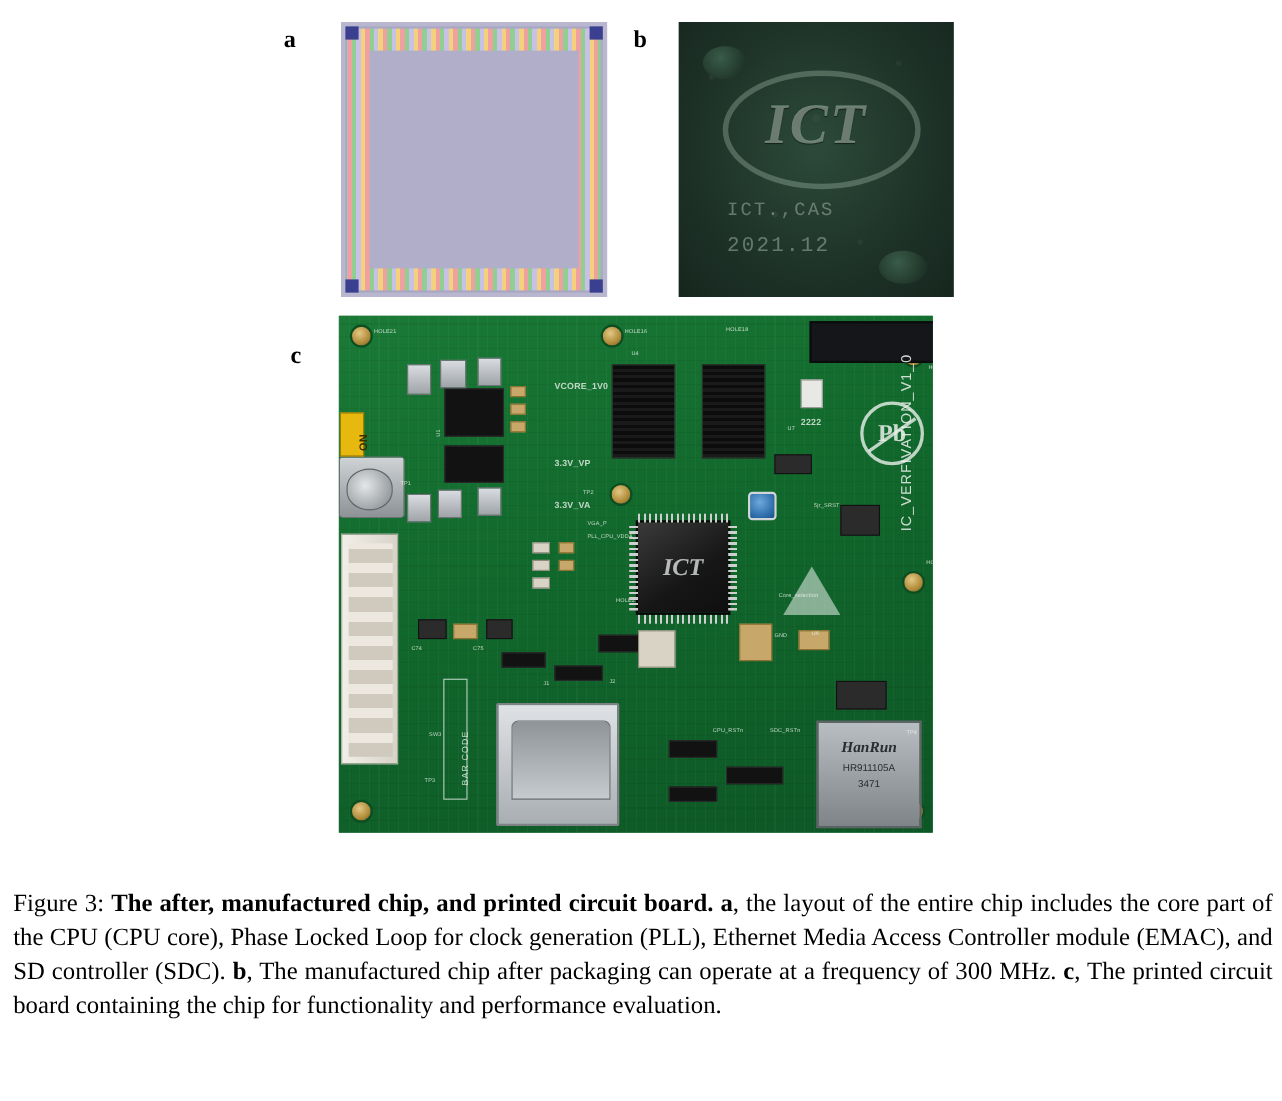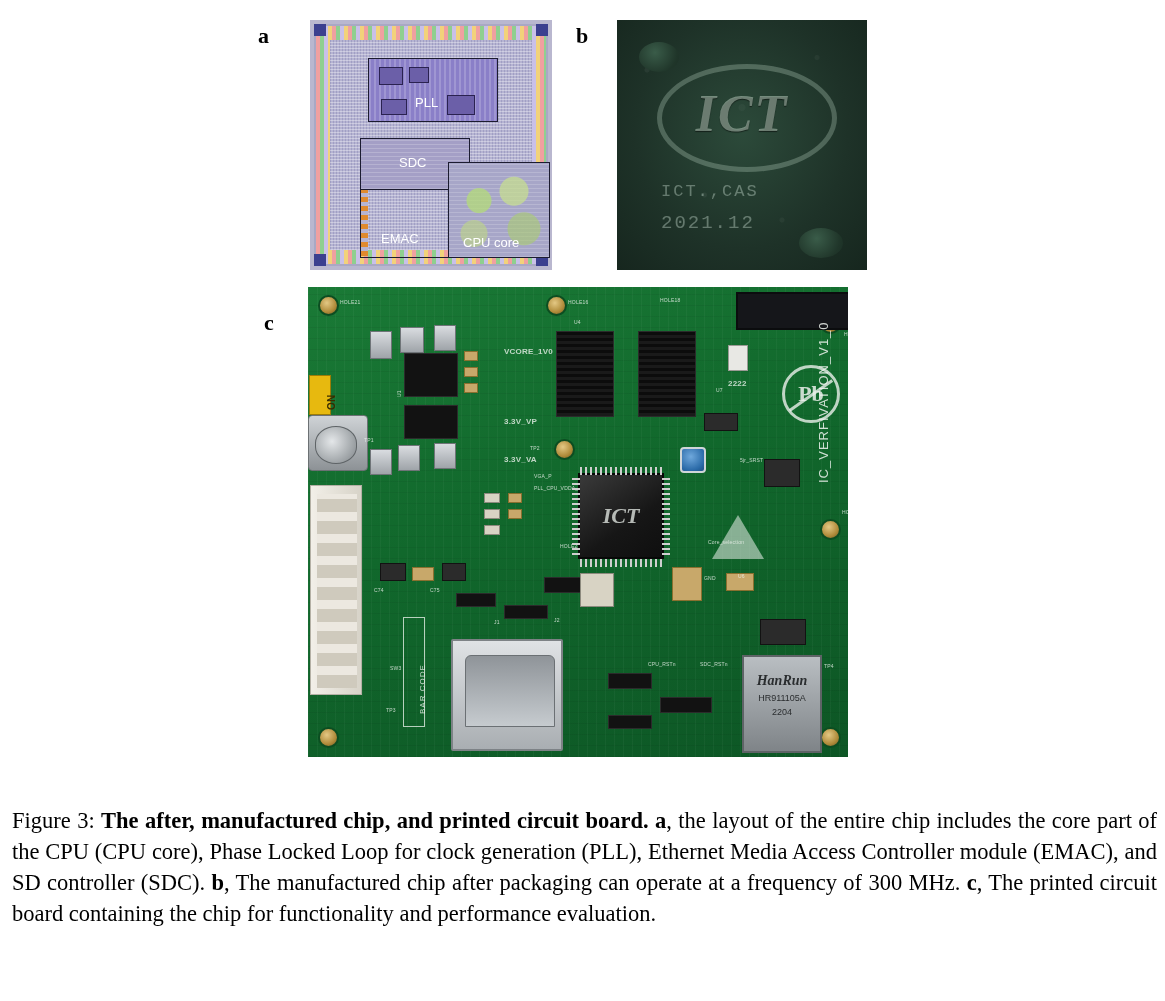--- a/index.html
+++ b/index.html
@@ -337,21 +337,21 @@
   }
   #pcb-sd-slot-inner {
     position: absolute;
     left: 12px; top: 14px; width: 88px; height: 70px;
     background: linear-gradient(180deg,#8f9499,#c6cbcf);
     border: 1px solid #6b7074;
     border-radius: 6px 6px 0 0;
   }
   #pcb-rj45 {
     position: absolute;
-    left: 434px; top: 368px; width: 80px; height: 98px;
+    left: 434px; top: 368px; width: 96px; height: 98px;
     background: linear-gradient(180deg,#b9bec2,#7f8488);
     border: 2px solid #5e6366;
     box-sizing: border-box;
   }
   #pcb-rj45-label {
     position: absolute;
     left: 0; top: 16px; width: 100%;
     text-align: center;
     color: #2a2d2f;
     font-family: "Liberation Serif", serif;
@@ -468,43 +468,20 @@
 <div id="panel-a-figure">
   <div class="die-outer">
     <div class="pad-ring">
       <div class="pad-ring-inner"></div>
     </div>
     <div class="corner-sq" style="left:0;top:0;"></div>
     <div class="corner-sq" style="right:0;top:0;"></div>
     <div class="corner-sq" style="left:0;bottom:0;"></div>
     <div class="corner-sq" style="right:0;bottom:0;"></div>
 
-    <div class="die-core">
-      <div class="orange-col"></div>
-
-      <div class="blk" id="blk-pll">
-        <div class="pll-sub" style="left:10px; top:8px; width:22px; height:16px;"></div>
-        <div class="pll-sub" style="left:40px; top:8px; width:18px; height:14px;"></div>
-        <div class="pll-sub" style="left:12px; top:40px; width:24px; height:14px;"></div>
-        <div class="pll-sub" style="left:78px; top:36px; width:26px; height:18px;"></div>
-        <div class="blk-label">PLL</div>
-      </div>
-
-      <div class="blk" id="blk-emac">
-        <div class="blk-label">EMAC</div>
-      </div>
-
-      <div class="blk" id="blk-sdc">
-        <div class="blk-label">SDC</div>
-      </div>
-
-      <div class="blk" id="blk-cpu">
-        <div class="blk-label">CPU core</div>
-      </div>
-    </div>
   </div>
 </div>
 
 <div class="panel-label" id="panel-b-label" style="left:576px; top:25px;">b</div>
 
 <div id="panel-b-figure">
   <div class="chip-surface"></div>
   <div class="chip-speckle"></div>
   <div class="chip-dimple" id="chip-dimple-tl"></div>
   <div class="chip-dimple" id="chip-dimple-br"></div>
@@ -617,21 +594,21 @@
     <div id="pcb-barcode-label">BAR CODE</div>
   </div>
 
   <div id="pcb-sd-slot">
     <div id="pcb-sd-slot-inner"></div>
   </div>
 
   <div id="pcb-rj45">
     <div id="pcb-rj45-label">HanRun</div>
     <div id="pcb-rj45-sub">HR911105A</div>
-    <div id="pcb-rj45-sub2">2204</div>
+    <div id="pcb-rj45-sub2">3471</div>
   </div>
 
   <div class="ic" style="left:236px; top:290px; width:52px; height:16px;"></div>
   <div class="ic" style="left:300px; top:386px; width:44px; height:16px;"></div>
   <div class="ic" style="left:352px; top:410px; width:52px; height:16px;"></div>
   <div class="ic" style="left:300px; top:428px; width:44px; height:14px;"></div>
   <div class="ic" style="left:148px; top:306px; width:40px; height:14px;"></div>
   <div class="ic" style="left:196px; top:318px; width:44px; height:14px;"></div>
   <div class="smd" style="left:272px; top:286px; width:34px; height:34px;"></div>
   <div class="smd tan" style="left:418px; top:286px; width:28px; height:18px;"></div>

